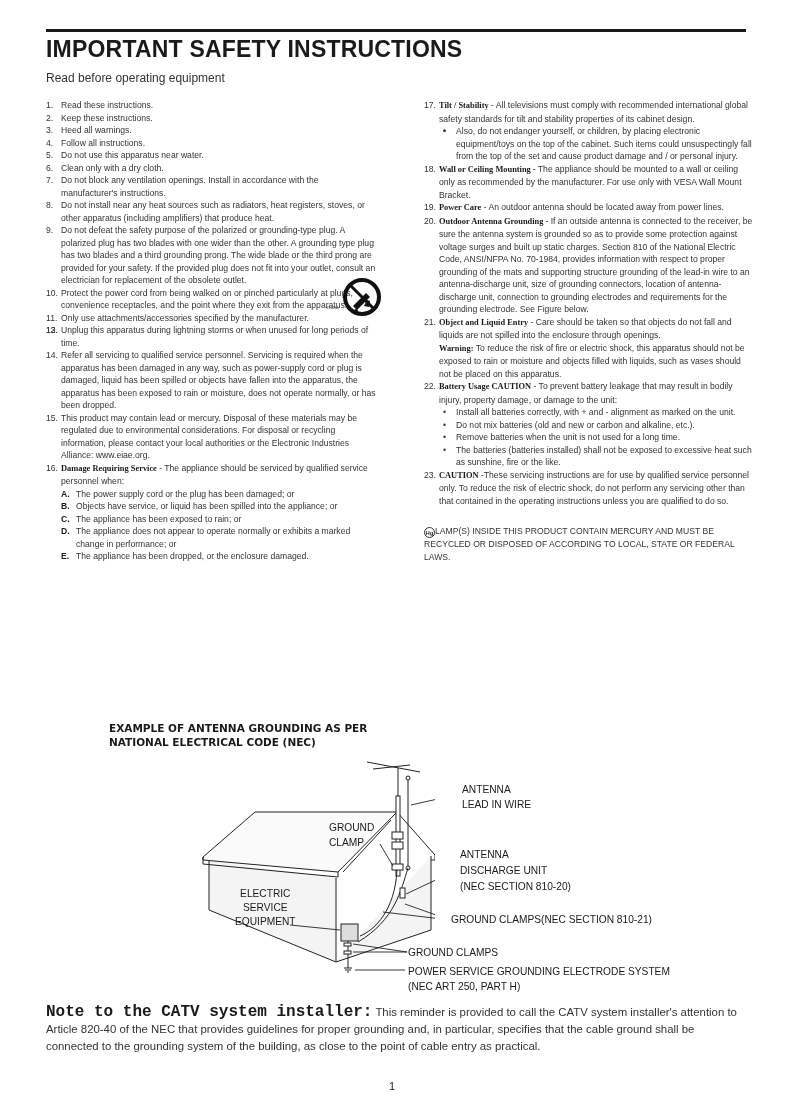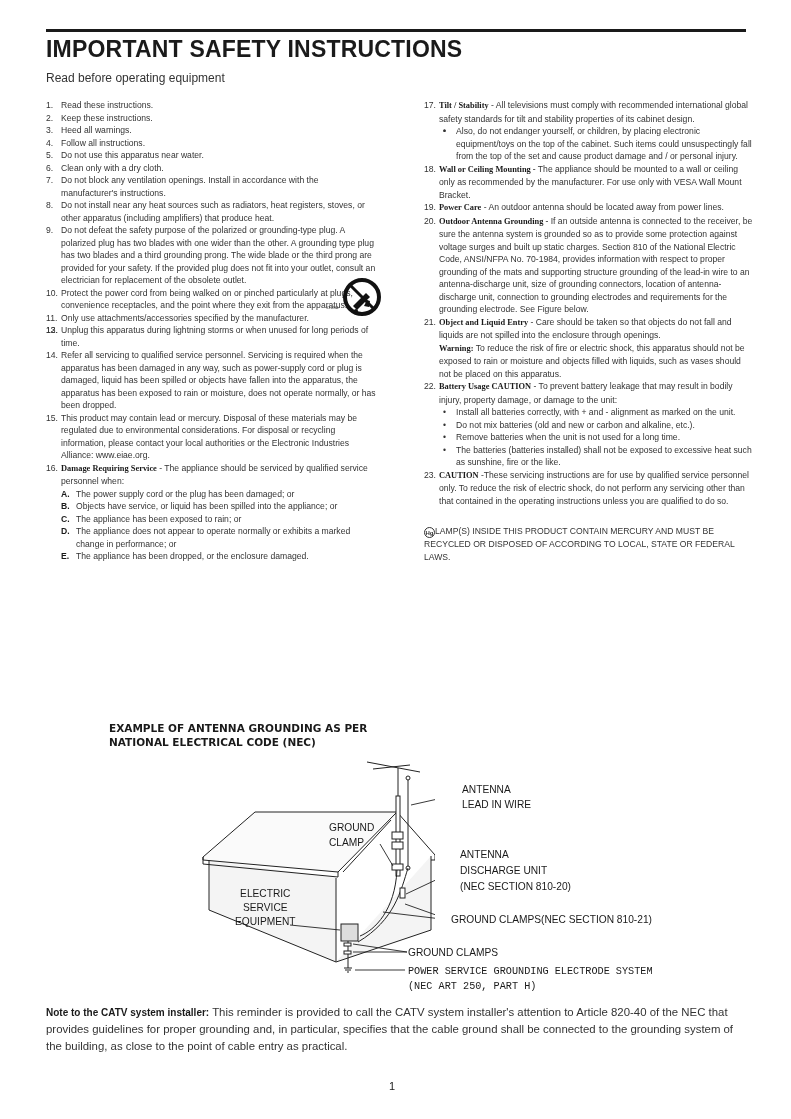--- a/index.html
+++ b/index.html
@@ -25,21 +25,21 @@
   .cart-icon { position:absolute; left:296px; top:-48px; width:40px; height:42px; }
   .cart-code { position:absolute; left:280px; top:-22px; font-size:3.5px; color:#444; }
   .hg-note { margin-top:18px; font-size:8.6px; line-height:12.8px; color:#333; }
   .hg-icon { display:inline-block; width:11px; height:11px; border:1.2px solid #333; border-radius:50%;
              font-size:6px; line-height:11px; text-align:center; font-weight:bold; vertical-align:-1px; box-sizing:border-box; }
   .diag-title { position:absolute; left:109px; top:722px; font-size:10.5px; line-height:13.5px; font-weight:bold;
                 color:#1a1a1a; font-family:"DejaVu Sans", sans-serif; }
   svg.diagram { position:absolute; left:195px; top:760px; }
   .lbl { position:absolute; font-size:10.2px; line-height:15px; color:#1a1a1a; white-space:nowrap; }
   .note { position:absolute; left:46px; top:1004px; width:700px; font-size:11.4px; line-height:17px; color:#333; }
-  .note .nb { font-weight:bold; color:#1a1a1a; font-family:Liberation Sans, sans-serif; font-size:10px; }
+  .note .nb { font-weight:bold; color:#1a1a1a; font-family:Liberation Mono, monospace; font-size:16px; }
   .pagenum { position:absolute; left:389px; top:1080px; font-size:11px; color:#1a1a1a; }
 </style>
 </head>
 <body>
 
 <div class="topbar"></div>
 <h1 class="title">IMPORTANT SAFETY INSTRUCTIONS</h1>
 <div class="subtitle">Read before operating equipment</div>
 
 <div class="col left">
@@ -175,21 +175,21 @@
   <div>DISCHARGE UNIT</div>
   <div>(NEC SECTION 810-20)</div>
 </div>
 <div class="lbl" style="left:235px; top:887px; text-align:center; line-height:14px;">
   <div>ELECTRIC</div>
   <div>SERVICE</div>
   <div>EQUIPMENT</div>
 </div>
 <div class="lbl" style="left:451px; top:912px;">GROUND CLAMPS(NEC SECTION 810-21)</div>
 <div class="lbl" style="left:408px; top:945px;">GROUND CLAMPS</div>
-<div class="lbl" style="left:408px; top:964px;font-family:Liberation Mono, monospace;">
+<div class="lbl" style="left:408px; top:964px;">
   <div>POWER SERVICE GROUNDING ELECTRODE SYSTEM</div>
   <div>(NEC ART 250, PART H)</div>
 </div>
 
 <div class="note">
   <span class="nb">Note to the CATV system installer:</span><span> This reminder is provided to call the CATV system installer's attention to Article 820-40 of the NEC that provides guidelines for proper grounding and, in particular, specifies that the cable ground shall be connected to the grounding system of the building, as close to the point of cable entry as practical.</span>
 </div>
 
 <div class="pagenum">1</div>
 

